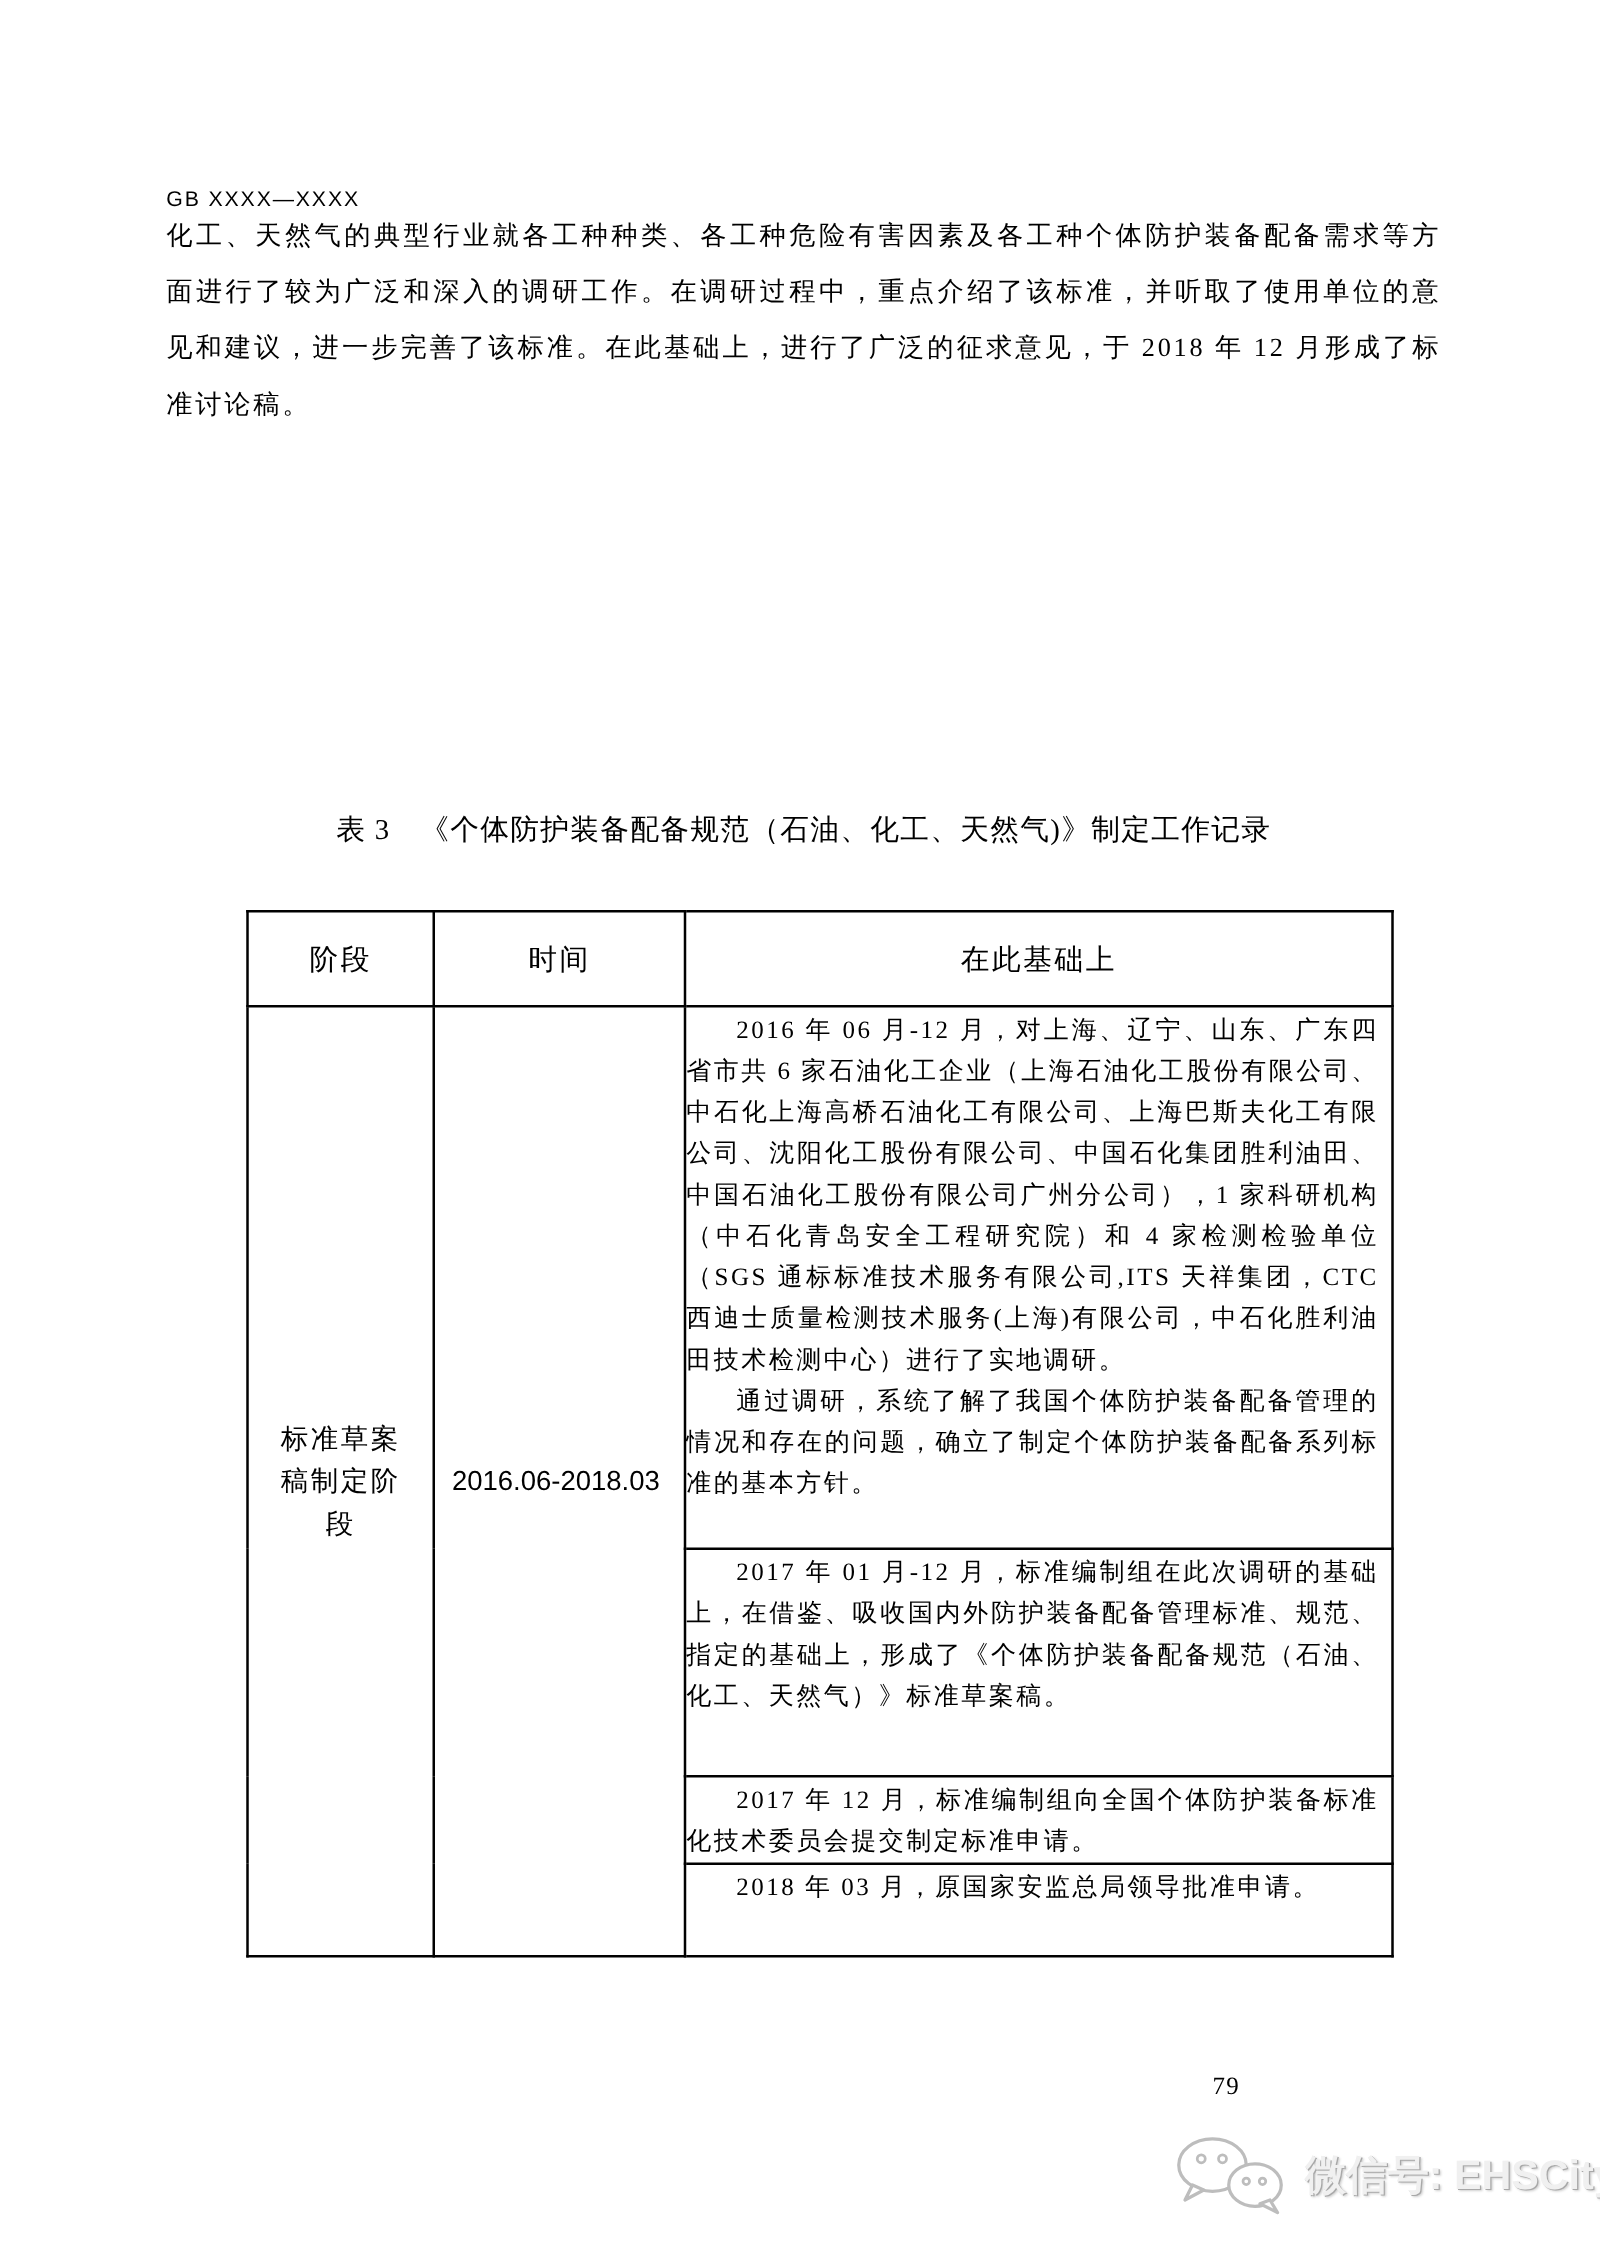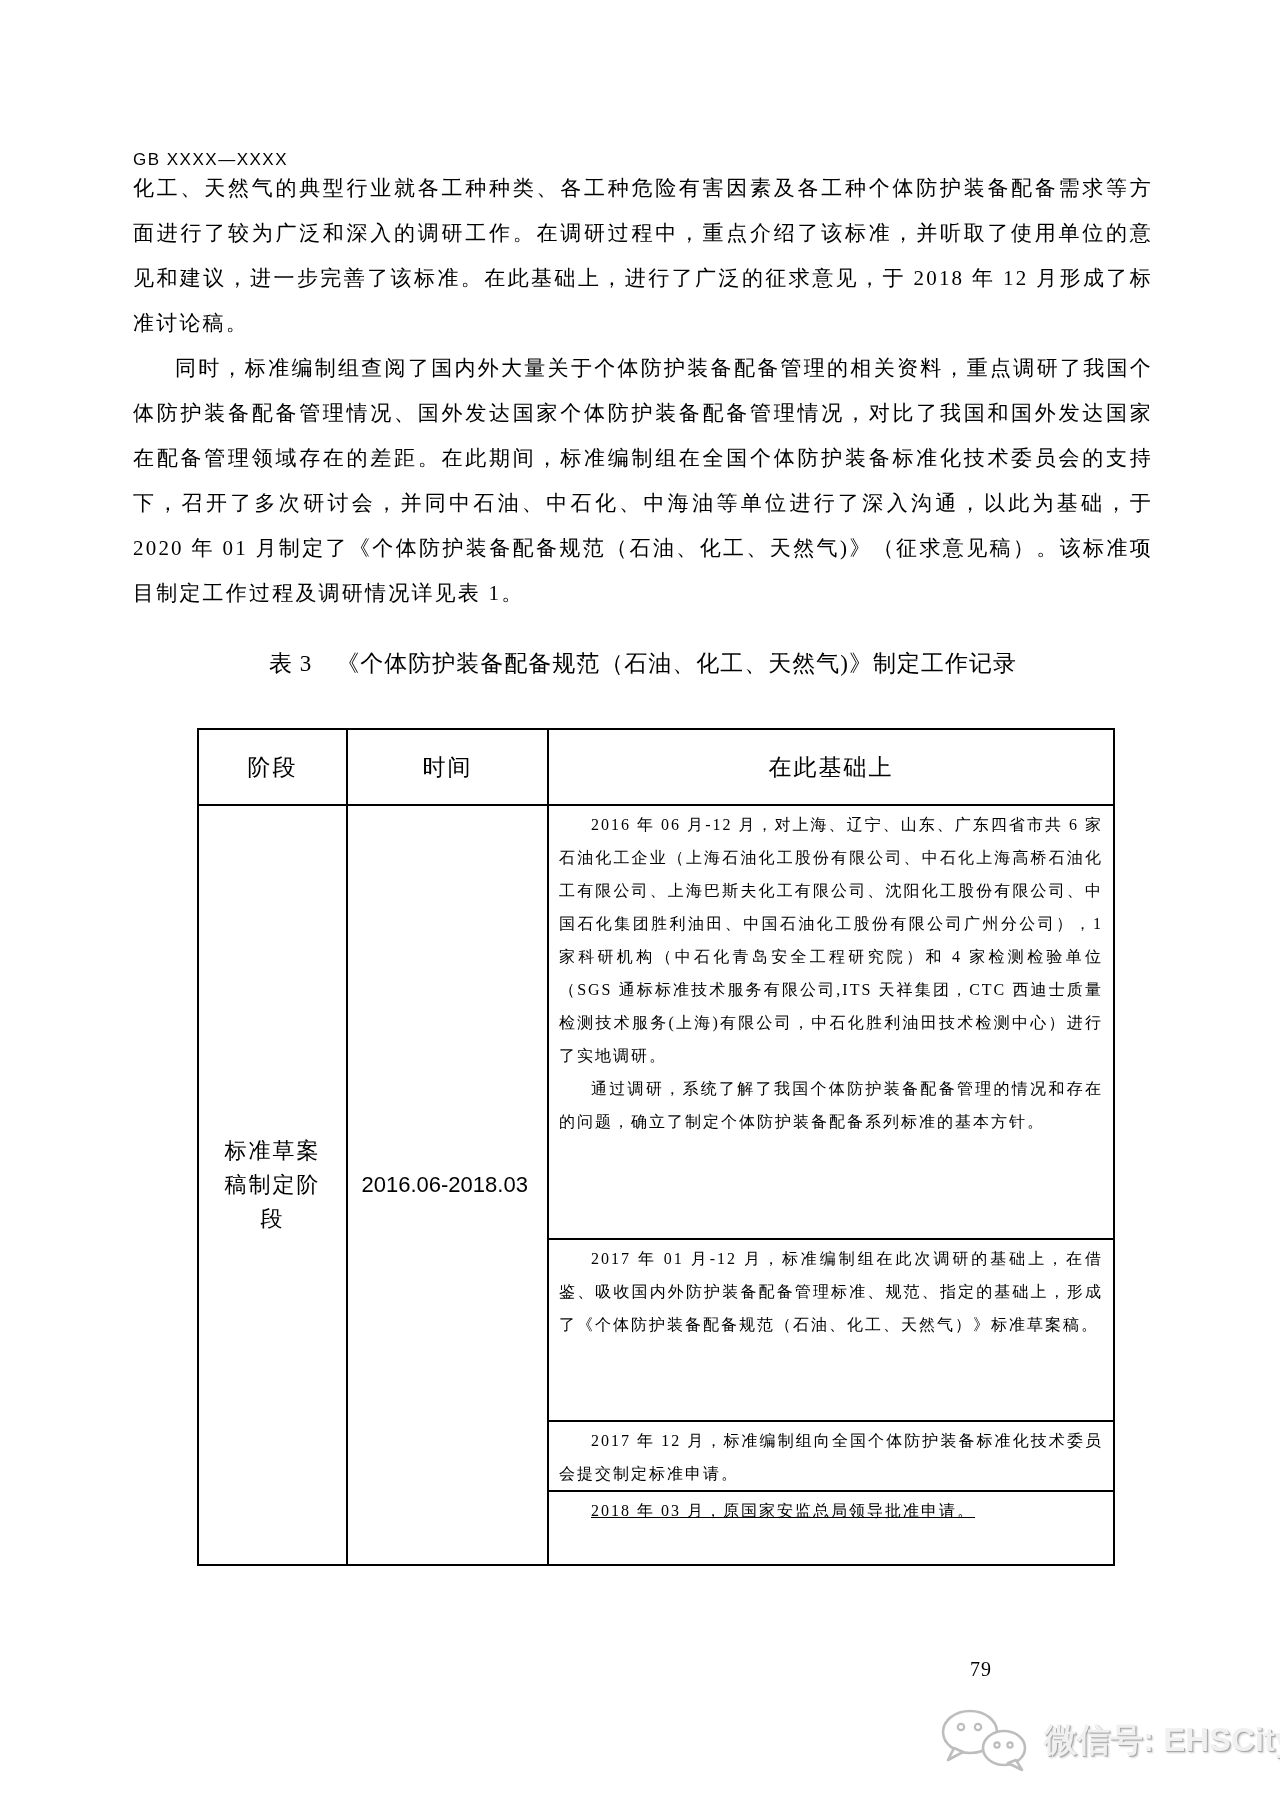--- a/index.html
+++ b/index.html
@@ -44,28 +44,28 @@
   td.time-cell{
     text-align:center;vertical-align:middle;
     font-family:"Liberation Sans","DejaVu Sans",sans-serif;
     font-size:22px;line-height:30px;padding:0;
   }
   td.time-cell .time-wrap{
     width:172px;margin:13px auto;word-break:break-all;text-align:left;
   }
   td.prog-cell{
     vertical-align:top;text-align:justify;
-    font-size:16px;line-height:33px;letter-spacing:2px;
-    padding:2px 10px 0 10px;
+    font-size:20px;line-height:33px;letter-spacing:2px;
+    padding:2px 10px 0 0;
   }
   td.prog-cell p{margin:0;text-indent:2em;}
   td.h1{height:430px;}
   td.h2{height:178px;}
   td.h3{height:62px;}
-  td.h4{height:70px;text-decoration:underline;}
+  td.h4{height:70px;}
   .page-number{
     position:absolute;left:970px;top:1658px;font-size:20px;letter-spacing:1px;
   }
   .watermark{
     position:absolute;left:936px;top:1708px;
     display:flex;align-items:center;gap:8px;
   }
   .wm-text{
     font-family:"Liberation Sans","DejaVu Sans",sans-serif;
     font-size:33px;font-weight:bold;white-space:nowrap;
@@ -74,21 +74,20 @@
   }
   .wm-icon svg{display:block;}
 </style>
 </head>
 <body>
 
 <div class="gb-code">GB XXXX—XXXX</div>
 
 <div class="textblock">
   <p>化工、天然气的典型行业就各工种种类、各工种危险有害因素及各工种个体防护装备配备需求等方面进行了较为广泛和深入的调研工作。在调研过程中，重点介绍了该标准，并听取了使用单位的意见和建议，进一步完善了该标准。在此基础上，进行了广泛的征求意见，于 2018 年 12 月形成了标准讨论稿。</p>
-  <p class="indent">同时，标准编制组查阅了国内外大量关于个体防护装备配备管理的相关资料，重点调研了我国个体防护装备配备管理情况、国外发达国家个体防护装备配备管理情况，对比了我国和国外发达国家在配备管理领域存在的差距。在此期间，标准编制组在全国个体防护装备标准化技术委员会的支持下，召开了多次研讨会，并同中石油、中石化、中海油等单位进行了深入沟通，以此为基础，于 2020 年 01 月制定了《个体防护装备配备规范（石油、化工、天然气)》（征求意见稿）。该标准项目制定工作过程及调研情况详见表 1。</p>
 </div>
 
 <div class="table-caption">表 3　《个体防护装备配备规范（石油、化工、天然气)》制定工作记录</div>
 
 <table class="work-table">
   <colgroup>
     <col style="width:149px">
     <col style="width:201px">
     <col style="width:566px">
   </colgroup>

